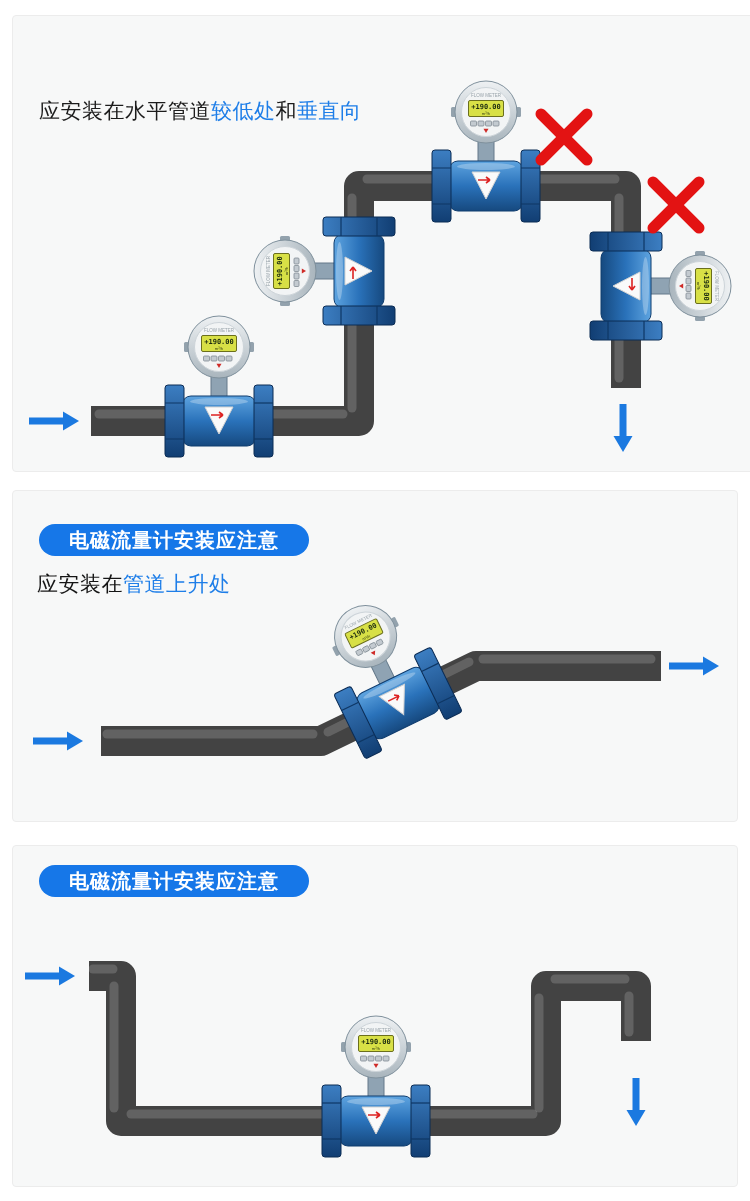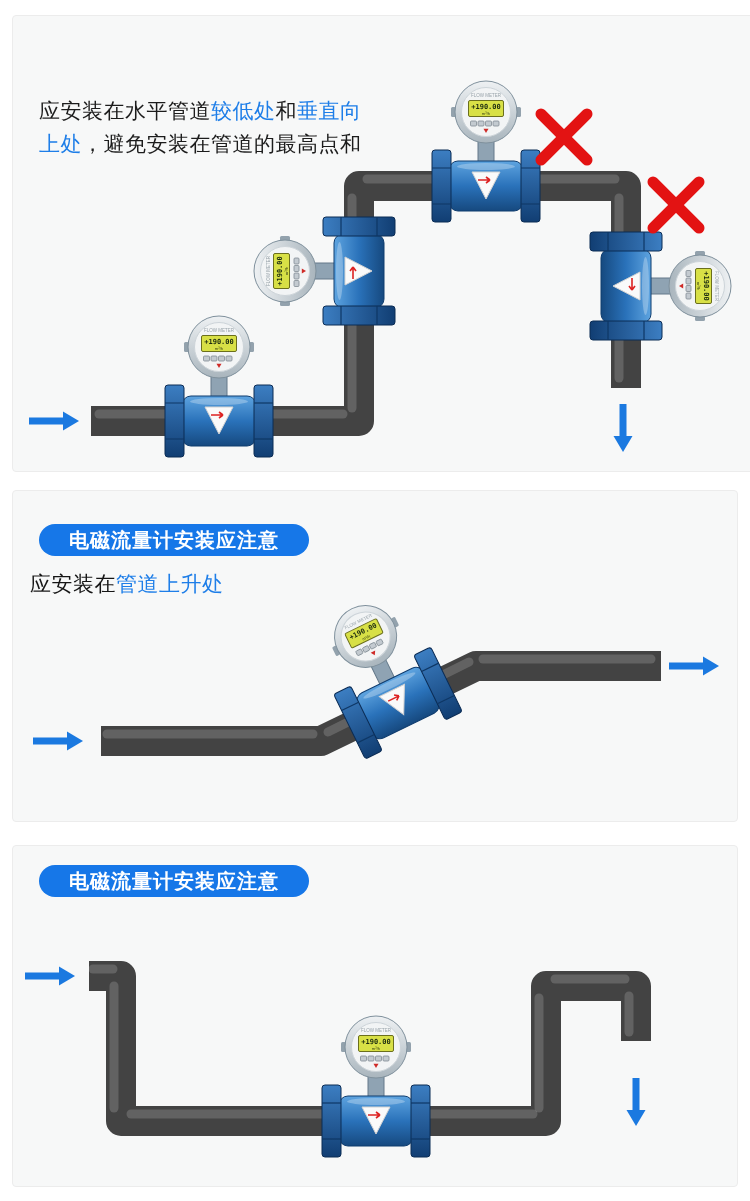--- a/index.html
+++ b/index.html
@@ -25,21 +25,21 @@
   .badge {
     position:absolute; left:26px;
     display:inline-block; background:#1677e8; color:#fff;
     font-size:20px; font-weight:bold; line-height:20px;
     padding:6px 30px; border-radius:16px; letter-spacing:1px;
   }
   #panel2 .badge { top:33px; }
   #panel3 .badge { top:19px; }
 
   .instruction {
-    position:absolute; left:17px;
+    position:absolute; left:24px;
     font-size:21px; color:#151515; letter-spacing:0.5px;
   }
   #panel2 .instruction { top:79px; }
   #panel3 .instruction { top:62px; }
 
   svg text { user-select:none; }
 </style>
 </head>
 <body>
 
@@ -129,21 +129,20 @@
         <path d="M50 395.5 L66 405 L50 414.5 Z" fill="#1b79e0"></path>
       </g>
       <g>
         <line x1="610" y1="388" x2="610" y2="420" stroke="#1b79e0" stroke-width="7"></line>
         <path d="M600.5 420 L619.5 420 L610 436 Z" fill="#1b79e0"></path>
       </g>
     </svg>
 
     <div class="p1-text">
       <div><span>应安装在水平管道</span><span class="blue">较低处</span><span>和</span><span class="blue">垂直向</span></div>
-      <div><span class="blue">上处</span><span>，避免安装在管道的最高点和</span></div>
     </div>
   </section>
 
   <section class="panel" id="panel2">
     <svg class="diagram" width="724" height="330" viewBox="0 0 724 330">
       <path d="M 88 250 H 308 L 463 175 H 648" fill="none" stroke="#434343" stroke-width="30" stroke-linejoin="round"></path>
       <g stroke="rgba(255,255,255,0.17)" stroke-width="9" stroke-linecap="round" fill="none">
         <line x1="94" y1="243" x2="300" y2="243"></line>
         <line x1="315" y1="241" x2="456" y2="171"></line>
         <line x1="470" y1="168" x2="638" y2="168"></line>

